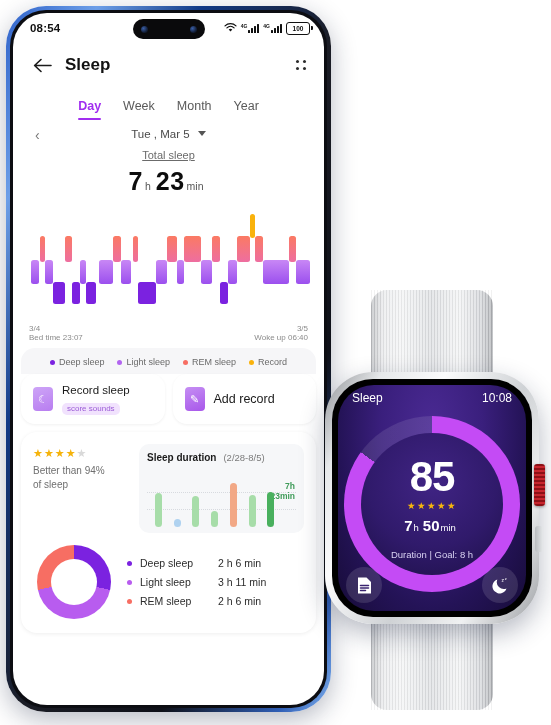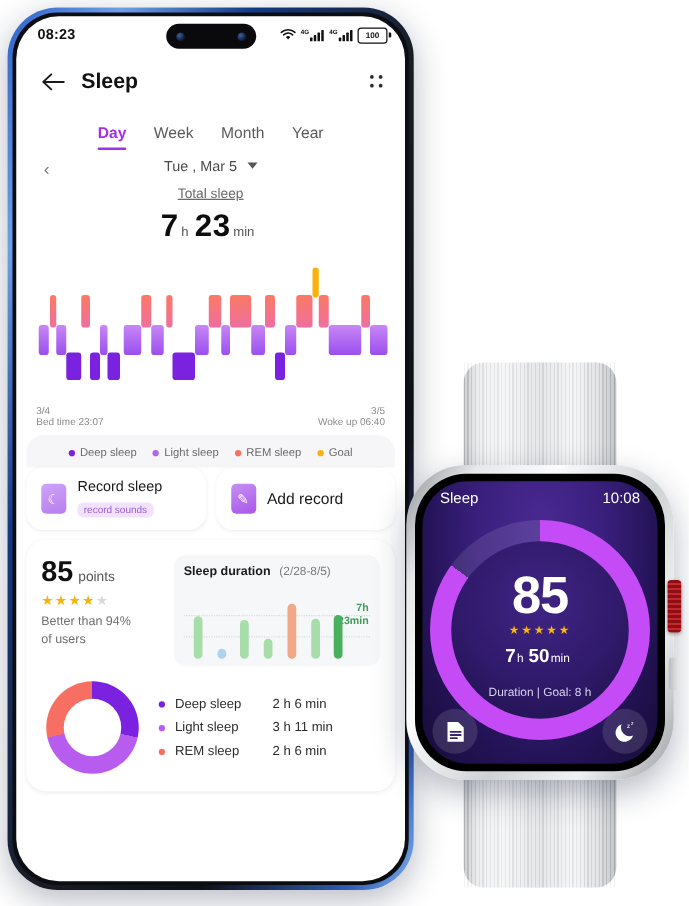--- a/index.html
+++ b/index.html
@@ -173,21 +173,21 @@
     background:linear-gradient(90deg,#b9bcbf,#e6e8ea);}
 </style>
 </head>
 <body>
 
 <div id="phone">
  <div id="phone-inner">
   <div id="screen">
 
     <div class="statusbar">
-      <div class="status-time">08:23</div>
+      <div class="status-time">08:54</div>
       <div class="punchhole">
         <span class="lens"></span>
         <span class="lens"></span>
       </div>
       <div class="status-right">
         <svg width="13" height="10" viewBox="0 0 13 10">
           <path d="M6.5 8.6 4.7 6.6a2.7 2.7 0 0 1 3.6 0z" fill="#111"></path>
           <path d="M2.9 4.9a5.2 5.2 0 0 1 7.2 0" stroke="#111" stroke-width="1.2" fill="none" stroke-linecap="round"></path>
           <path d="M1 2.9a8 8 0 0 1 11 0" stroke="#111" stroke-width="1.2" fill="none" stroke-linecap="round"></path>
         </svg>
@@ -298,50 +298,47 @@
       <span class="lg">
             <i id="lg1" style="background: rgb(178, 100, 240);"></i>
             <span>Light sleep</span>
           </span>
       <span class="lg">
             <i id="lg2" style="background: rgb(247, 110, 99);"></i>
             <span>REM sleep</span>
           </span>
       <span class="lg">
             <i id="lg3" style="background: rgb(249, 178, 12);"></i>
-            <span>Goal</span>
+            <span>Record</span>
           </span>
     </div>
 
     <div class="actions">
       <div class="acard">
         <div class="aicon rec">☾</div>
         <div class="atxt">
           <div class="t1">Record sleep</div>
-          <div class="t2">record sounds</div>
+          <div class="t2">score sounds</div>
         </div>
       </div>
       <div class="acard single">
         <div class="aicon add">✎</div>
         <div class="atxt">
           <div class="t1">Add record</div>
         </div>
       </div>
     </div>
 
     <div class="stats">
       <div class="statstop">
         <div class="scoreblk">
-          <div class="pts">
-            <span class="n">85</span><span class="u">points</span>
-          </div>
           <div class="starrow" id="phone-stars"><span>★</span><span>★</span><span>★</span><span>★</span><span class="off">★</span></div>
           <div class="betterthan">
             <span>Better than 94%</span><br>
-            <span>of users</span>
+            <span>of sleep</span>
           </div>
         </div>
         <div class="durcard">
           <div class="durhead">
             <span class="h1">Sleep duration</span>
             <span class="h2">(2/28-8/5)</span>
           </div>
           <div class="minibars" id="minibars">
             <div class="mblabel">
               <div>7h</div>

